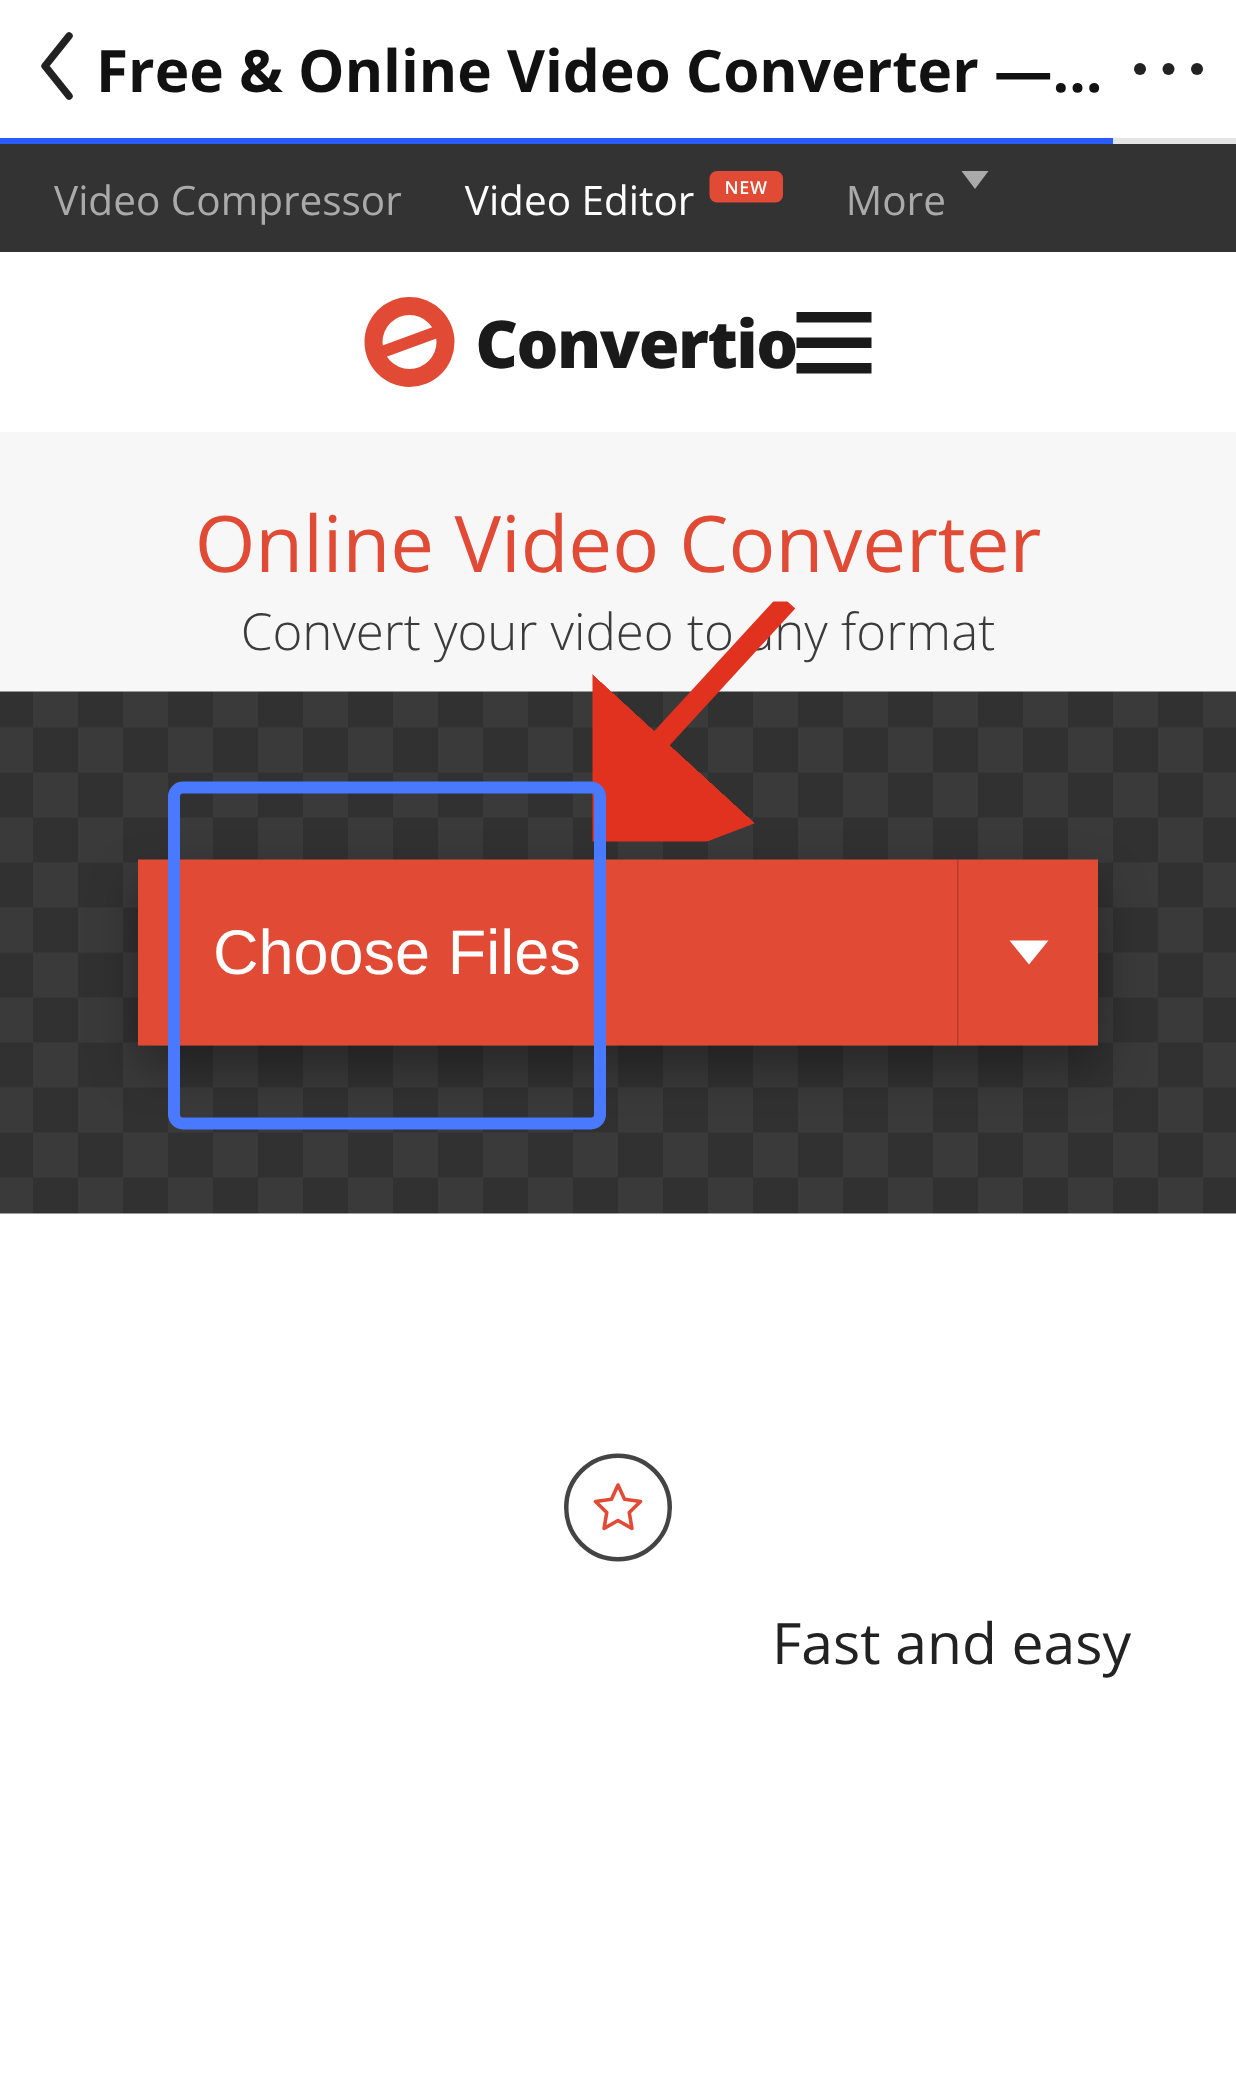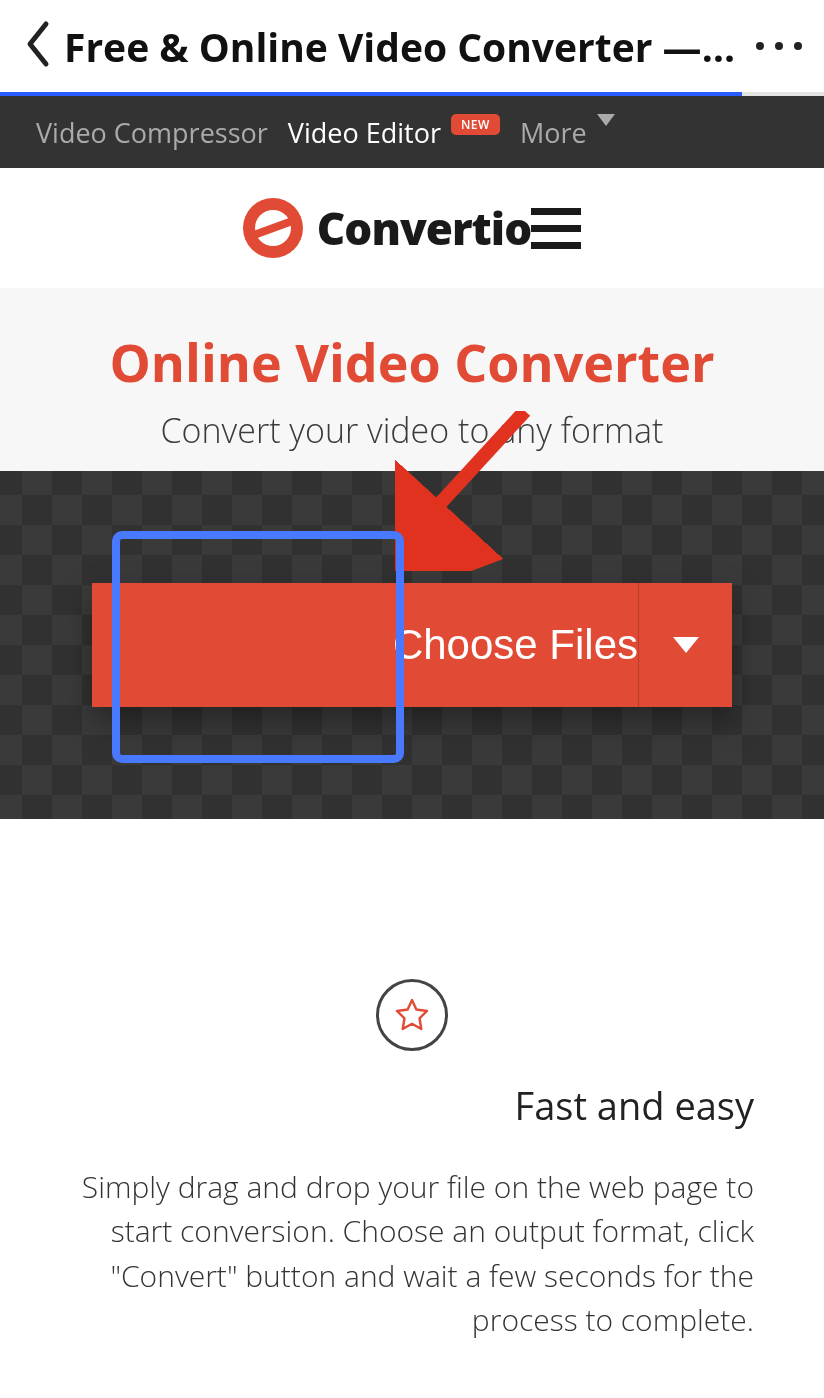--- a/index.html
+++ b/index.html
@@ -6,47 +6,47 @@
   html, body { width: 824px; font-family: -apple-system, "Segoe UI", "Open Sans", Arial, sans-serif; background:#fff; }
   
   .chrome { position:relative; display:flex; align-items:center; height:92px; padding:0 22px; }
   .chrome .back svg { width:30px; height:48px; }
   .chrome .title { flex:1; text-align:center; font-size:39px; font-weight:700; color:#111; white-space:nowrap; overflow:hidden; text-overflow:ellipsis; padding:0 12px;}
   .chrome .dots { width:46px; display:flex; justify-content:space-between; }
   .chrome .dots span { width:8px; height:8px; background:#222; border-radius:50%; }
   .progress { height:4px; background:#e4e4e4; position:relative; }
   .progress .fill { height:100%; background:#2a5bff; width:90%; }
   
-  .topnav { background:#333; color:#aaa; display:flex; align-items:center; padding:0 36px; height:72px; font-size:27px; gap:20px; }
+  .topnav { background:#333; color:#aaa; display:flex; align-items:center; padding:0 36px; height:72px; font-size:27px; gap:42px; }
   .topnav a { color:#aaa; text-decoration:none; }
   .topnav .editor { color:#fff; display:flex; align-items:flex-start; gap:10px;}
   .topnav .badge { background:#e14a34; color:#fff; font-size:12px; border-radius:5px; padding:2px 10px; font-weight:600; letter-spacing:0.5px;}
   .topnav .more { display:flex; align-items:flex-start; gap:10px; }
   .topnav .more .tri { width:0;height:0;border-left:9px solid transparent;border-right:9px solid transparent;border-top:12px solid #aaa;}
   
   .brand { display:flex; align-items:center; justify-content:center; padding:30px 36px; }
   .brand .logo { display:flex; align-items:center; gap:14px; }
   .brand .logo .mark { width:60px; height:60px; background:#e14a34; border-radius:50%; position:relative; }
   .brand .logo .mark::before { content:""; position:absolute; inset:12px; background:#fff; border-radius:50%; }
   .brand .logo .mark::after { content:""; position:absolute; left:8px; right:8px; top:26px; height:8px; background:#e14a34; transform:rotate(-20deg); }
   .brand .logo .word { font-size:44px; font-weight:800; color:#1a1a1a; letter-spacing:-1px;}
   .brand .burger { width:50px; display:flex; flex-direction:column; gap:10px; }
   .brand .burger span { height:7px; background:#1a1a1a; }
   
   .hero { text-align:center; padding:38px 20px 18px; background:#f7f7f7; }
-  .hero h1 { font-size:52px; font-weight:700; color:#e14a34; margin-bottom:10px; }
+  .hero h1 { font-size:52px; font-weight:400; color:#e14a34; margin-bottom:0; }
   .hero p { font-size:34px; font-weight:300; color:#3b3b3b; }
   
   .zone-wrap { position:relative; }
   .zone { height:348px;
     background:
       repeating-conic-gradient(#3a3a3a 0% 25%, #313131 0% 50%) 50% / 60px 60px;
     display:flex; align-items:center; justify-content:center; }
   .choose-group { display:flex; width:640px; height:124px; box-shadow:0 14px 30px rgba(0,0,0,0.35); position:relative; z-index:1;}
-  .choose { flex:1; background:#e14a34; color:#fff; font-size:42px; font-weight:400; border:none; text-align:right; padding-left:36px; cursor:pointer;}
+  .choose { flex:1; background:#e14a34; color:#fff; font-size:42px; font-weight:400; border:none; text-align:left; padding-left:50px; cursor:pointer;}
   .choose-dd { width:94px; background:#e14a34; border:none; border-left:1px solid rgba(0,0,0,0.18); cursor:pointer; display:flex; align-items:center; justify-content:center;}
   .choose-dd .tri { width:0;height:0;border-left:13px solid transparent;border-right:13px solid transparent;border-top:16px solid #fff;}
   .highlight { position:absolute; z-index:3; pointer-events:none; border:8px solid #4979ff; border-radius:10px; left:112px; width:292px; top:60px; height:232px; }
   .arrow { position:absolute; z-index:3; pointer-events:none; left:395px; top:-60px; }
   
   .feature { text-align:right; padding:160px 70px 40px; }
   .feature .iconring { width:72px; height:72px; border:3px solid #444; border-radius:50%; margin:0 auto 28px; display:flex; align-items:center; justify-content:center; }
   .feature h2 { font-size:38px; font-weight:500; color:#222; margin-bottom:34px; }
   .feature p { font-size:30px; font-weight:300; line-height:1.48; color:#333; }
 </style>
@@ -119,14 +119,13 @@
   </div>
 </div>
 
 <div class="feature">
   <div class="iconring">
     <svg width="36" height="36" viewBox="0 0 24 24">
         <path d="M12 2l2.9 6.3L22 9.3l-5 4.9 1.2 7.1L12 17.8 5.8 21.3 7 14.2 2 9.3l7.1-1z" fill="none" stroke="#e14a34" stroke-width="1.6" stroke-linejoin="round"></path>
       </svg>
   </div>
   <h2>Fast and easy</h2>
-  <p>Simply drag and drop your file on the web page to start conversion. Choose an output format, click "Convert" button and wait a few seconds for the process to complete.</p>
 </div>
 
 </body></html>

